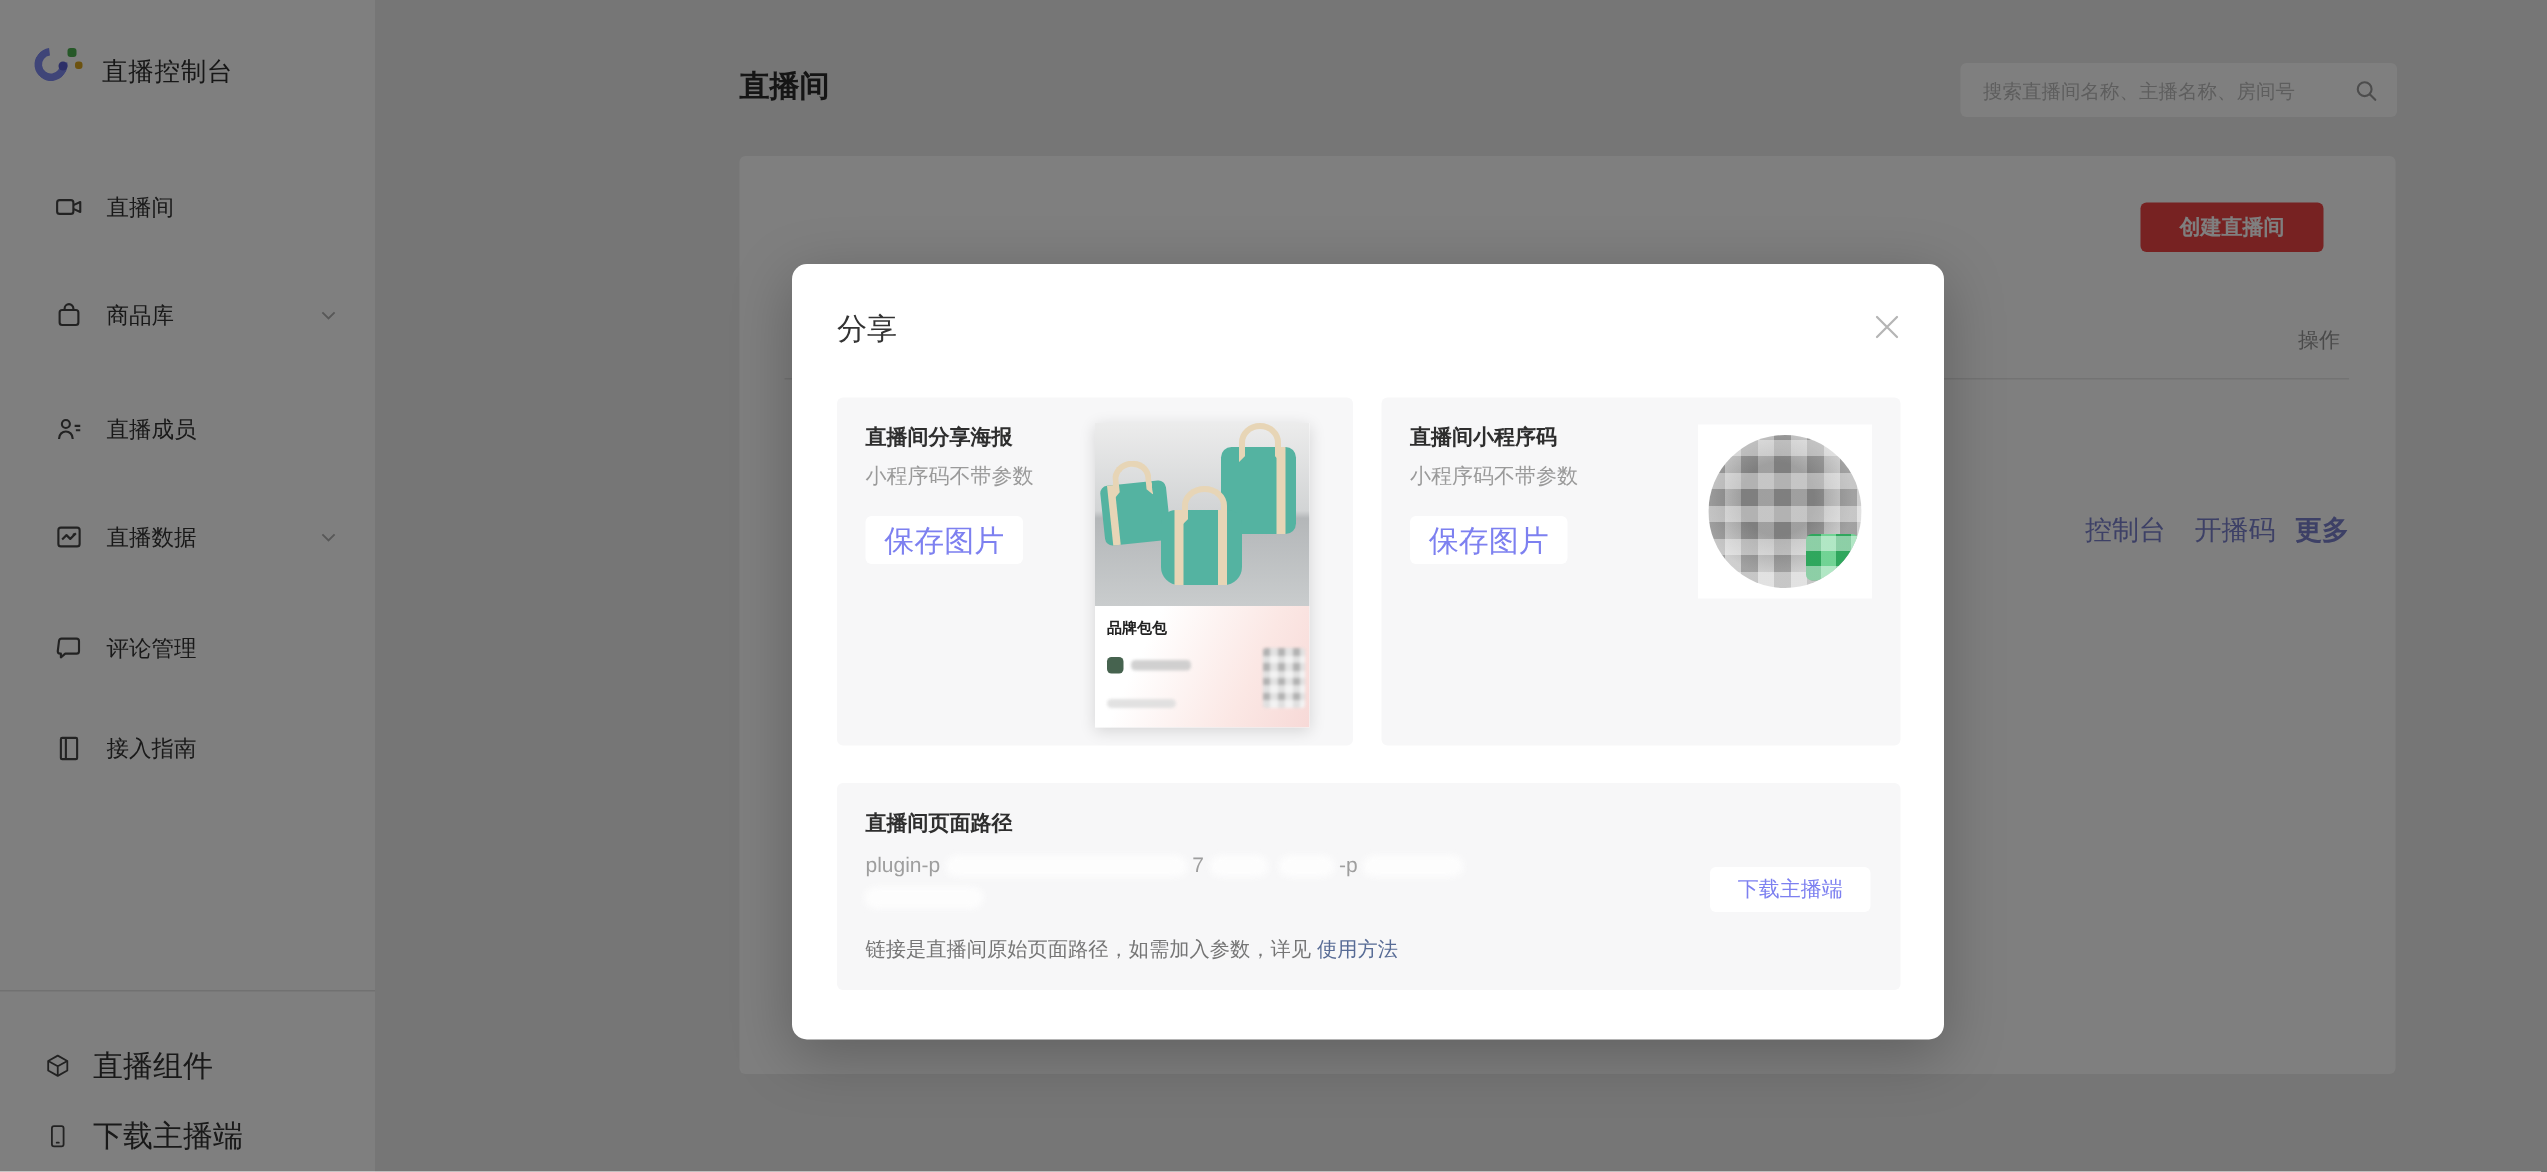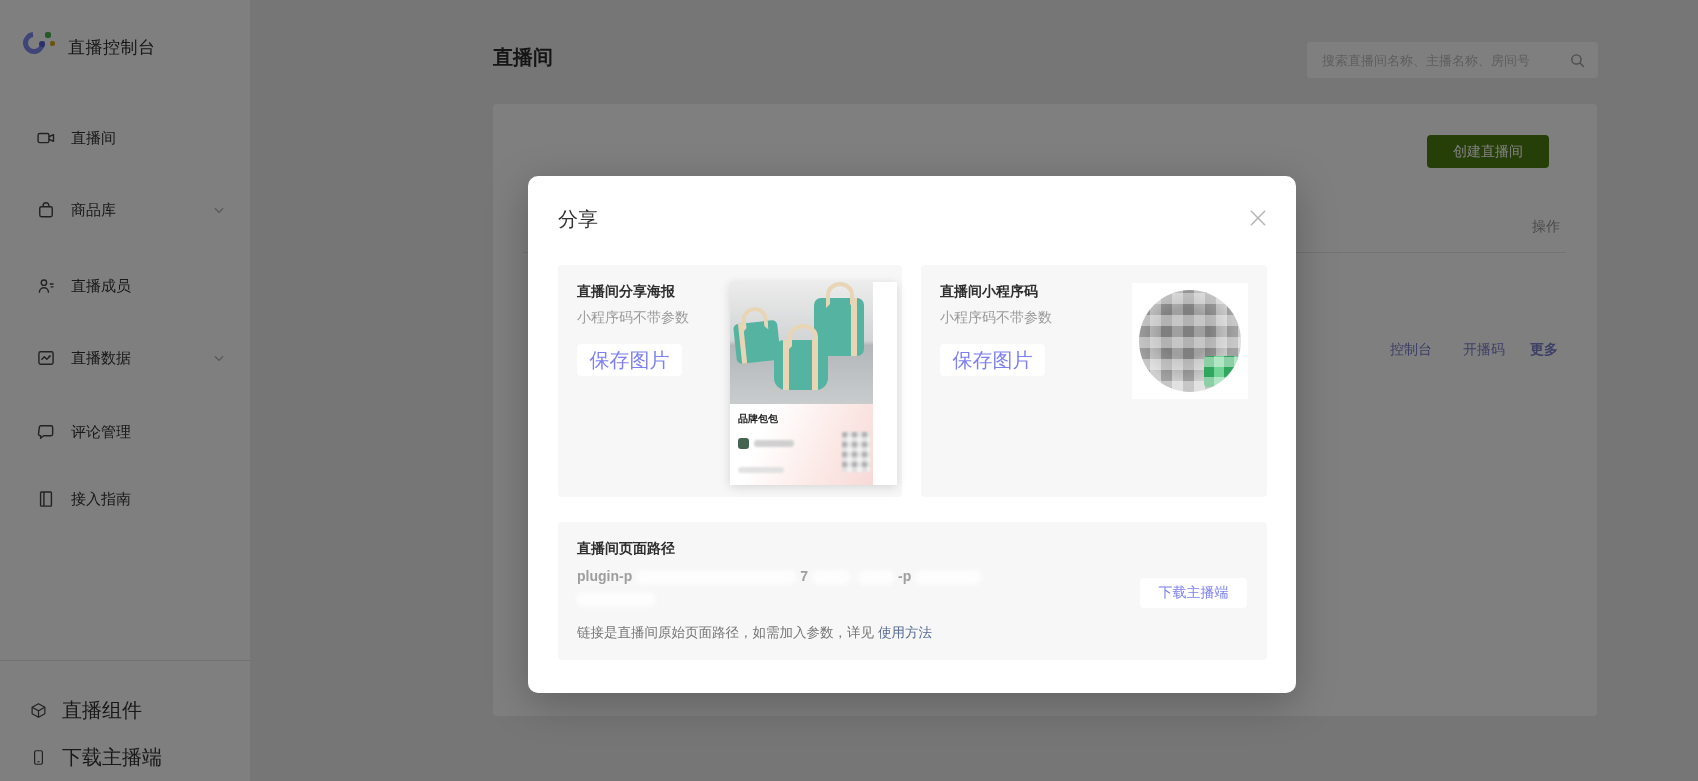--- a/index.html
+++ b/index.html
@@ -24,41 +24,41 @@
   .foot-icon{width:17px;height:17px;margin-right:15px;display:inline-flex;}
   .foot-label{font-size:20px;color:#333333;}
 
   
   .page-title{position:absolute;left:493px;top:44px;font-size:20px;font-weight:700;color:#2b2b2b;z-index:1;}
   .search-box{position:absolute;left:1307px;top:42px;width:291px;height:36px;background:#ffffff;border-radius:4px;display:flex;align-items:center;z-index:1;}
   .search-box input{flex:1;height:100%;border:none;outline:none;background:transparent;padding:0 4px 0 15px;font-size:13px;color:#333;}
   .search-box input::placeholder{color:#bcbcbc;}
   .search-ic{width:17px;height:17px;margin-right:12px;flex:none;}
   .content-card{position:absolute;left:493px;top:104px;width:1104px;height:612px;background:#ffffff;border-radius:4px;z-index:1;}
-  .create-btn{position:absolute;left:934px;top:31px;width:122px;height:33px;background:#4d7c0f;border:none;border-radius:4px;color:#ffffff;font-size:14px;cursor:pointer;}
+  .create-btn{position:absolute;left:934px;top:31px;width:122px;height:33px;background:#ef4444;border:none;border-radius:4px;color:#ffffff;font-size:14px;cursor:pointer;font-weight:bold;}
   .op-header{position:absolute;top:114px;right:37px;font-size:14px;color:#949494;}
   .hdr-divider{position:absolute;top:148px;left:30px;right:31px;height:1px;background:#e6e6e6;}
-  .row-action{position:absolute;top:237px;font-size:14px;color:#7a80cc;cursor:pointer;text-decoration:none;}
+  .row-action{position:absolute;top:237px;font-size:18px;color:#7a80cc;cursor:pointer;text-decoration:none;}
   .ra-0{left:897px;} .ra-1{left:970px;} .ra-2{left:1037px;font-weight:bold;}
 
   
   .overlay{position:absolute;left:0;top:0;right:0;bottom:0;background:rgba(0,0,0,0.5);z-index:5;}
   .modal{position:absolute;left:528px;top:176px;width:768px;height:517px;background:#ffffff;border-radius:10px;z-index:10;box-shadow:0 10px 40px rgba(0,0,0,0.25);}
   .modal-title{position:absolute;left:30px;top:30px;font-size:20px;color:#333333;}
   .modal-close{position:absolute;right:24px;top:28px;width:28px;height:28px;background:none;border:none;padding:4px;cursor:pointer;}
   .mcard{position:absolute;background:#f7f7f8;border-radius:4px;}
   .poster-card{left:30px;top:89px;width:344px;height:232px;}
   .qr-card{left:393px;top:89px;width:346px;height:232px;}
   .path-card{left:30px;top:346px;width:709px;height:138px;}
   .card-title{position:absolute;left:19px;top:18px;font-size:14px;font-weight:700;color:#2e2e2e;}
   .card-sub{position:absolute;left:19px;top:44px;font-size:14px;color:#9a9a9a;}
   .ghost-btn{position:absolute;left:19px;top:79px;width:105px;height:32px;background:#ffffff;border:none;border-radius:4px;color:#7d80f0;font-size:20px;cursor:pointer;}
 
   
-  .poster{position:absolute;left:172px;top:17px;width:167px;height:203px;background:#fff;box-shadow:0 2px 10px rgba(0,0,0,0.14);overflow:hidden;}
+  .poster{position:absolute;left:172px;top:17px;width:143px;height:203px;background:#fff;box-shadow:0 2px 10px rgba(0,0,0,0.14);overflow:hidden;}
   .poster-photo{position:relative;width:143px;height:122px;overflow:hidden;background:linear-gradient(#ececec 0%,#d2d4d5 48%,#b4b7b9 52%,#c9cccd 100%);}
   .bag{position:absolute;background:#54b3a1;}
   .bag:before{content:"";position:absolute;border:4px solid #e7d5b6;border-bottom-color:transparent;border-radius:50% 50% 0 0;}
   .bag-left{left:5px;top:40px;width:44px;height:40px;border-radius:5px;transform:rotate(-6deg);}
   .bag-left:before{left:9px;top:-15px;width:18px;height:16px;}
   .bag-left:after{content:"";position:absolute;left:5px;top:0;width:5px;height:40px;background:#e7d5b6;}
   .bag-right{left:84px;top:16px;width:50px;height:58px;border-radius:7px;}
   .bag-right:before{left:12px;top:-16px;width:20px;height:18px;}
   .bag-right:after{content:"";position:absolute;right:7px;top:0;width:6px;height:58px;background:#e7d5b6;}
   .bag-front{left:44px;top:58px;width:54px;height:50px;border-radius:10px 10px 12px 12px;}
@@ -72,21 +72,21 @@
   .blurbar.lite{height:6px;background:#dddddd;}
   .poster-subrow{margin-top:10px;}
   .poster-qr{position:absolute;right:3px;bottom:13px;width:28px;height:40px;border-radius:2px;background-color:#e3e3e3;background-image:repeating-linear-gradient(0deg,rgba(255,255,255,.6) 0 5px,rgba(0,0,0,0) 5px 10px),repeating-linear-gradient(90deg,rgba(130,130,130,.5) 0 5px,rgba(220,220,220,.3) 5px 10px);filter:blur(1.2px);}
 
   
   .mpcode{position:absolute;left:211px;top:18px;width:116px;height:116px;background:#ffffff;display:flex;align-items:center;justify-content:center;}
   .mpcircle{position:relative;width:102px;height:102px;border-radius:50%;overflow:hidden;background-color:#cccccc;background-image:repeating-linear-gradient(0deg,rgba(255,255,255,.4) 0 11px,rgba(0,0,0,0) 11px 22px),repeating-linear-gradient(90deg,rgba(110,110,110,.45) 0 11px,rgba(215,215,215,.25) 11px 22px),radial-gradient(circle at 45% 42%,#8d8d8d 0 30%,rgba(0,0,0,0) 62%);filter:blur(.4px);}
   .mpgreen{position:absolute;right:2px;bottom:5px;width:35px;height:31px;border-radius:4px;background-color:#3ec06f;background-image:repeating-linear-gradient(0deg,rgba(255,255,255,.45) 0 10px,rgba(0,0,0,0) 10px 20px),repeating-linear-gradient(90deg,rgba(20,120,60,.35) 0 10px,rgba(190,240,205,.4) 10px 20px);}
 
   
-  .path-line{position:absolute;left:19px;top:46px;font-size:14px;color:#9e9e9e;white-space:nowrap;font-weight:bold;}
+  .path-line{position:absolute;left:19px;top:46px;font-size:14px;color:#9e9e9e;white-space:nowrap;}
   .redact{display:inline-block;height:13px;border-radius:7px;background:#fdfdfd;filter:blur(2px);vertical-align:middle;margin:0 4px;box-shadow:0 0 4px rgba(255,255,255,.9);}
   .rw-a{width:160px;} .rw-b{width:38px;} .rw-c{width:36px;} .rw-d{width:66px;} .rw-e{width:78px;margin-left:0;}
   .path-line2{position:absolute;left:19px;top:68px;}
   .path-note{position:absolute;left:19px;top:102px;font-size:13.5px;color:#757575;}
   .note-link{color:#576b95;text-decoration:none;margin-left:4px;cursor:pointer;}
   .copy-btn{position:absolute;left:582px;top:56px;width:107px;height:30px;background:#ffffff;border:none;border-radius:4px;color:#7d80f0;font-size:14px;cursor:pointer;}
 
   svg{display:block;}
 </style>
 </head>

